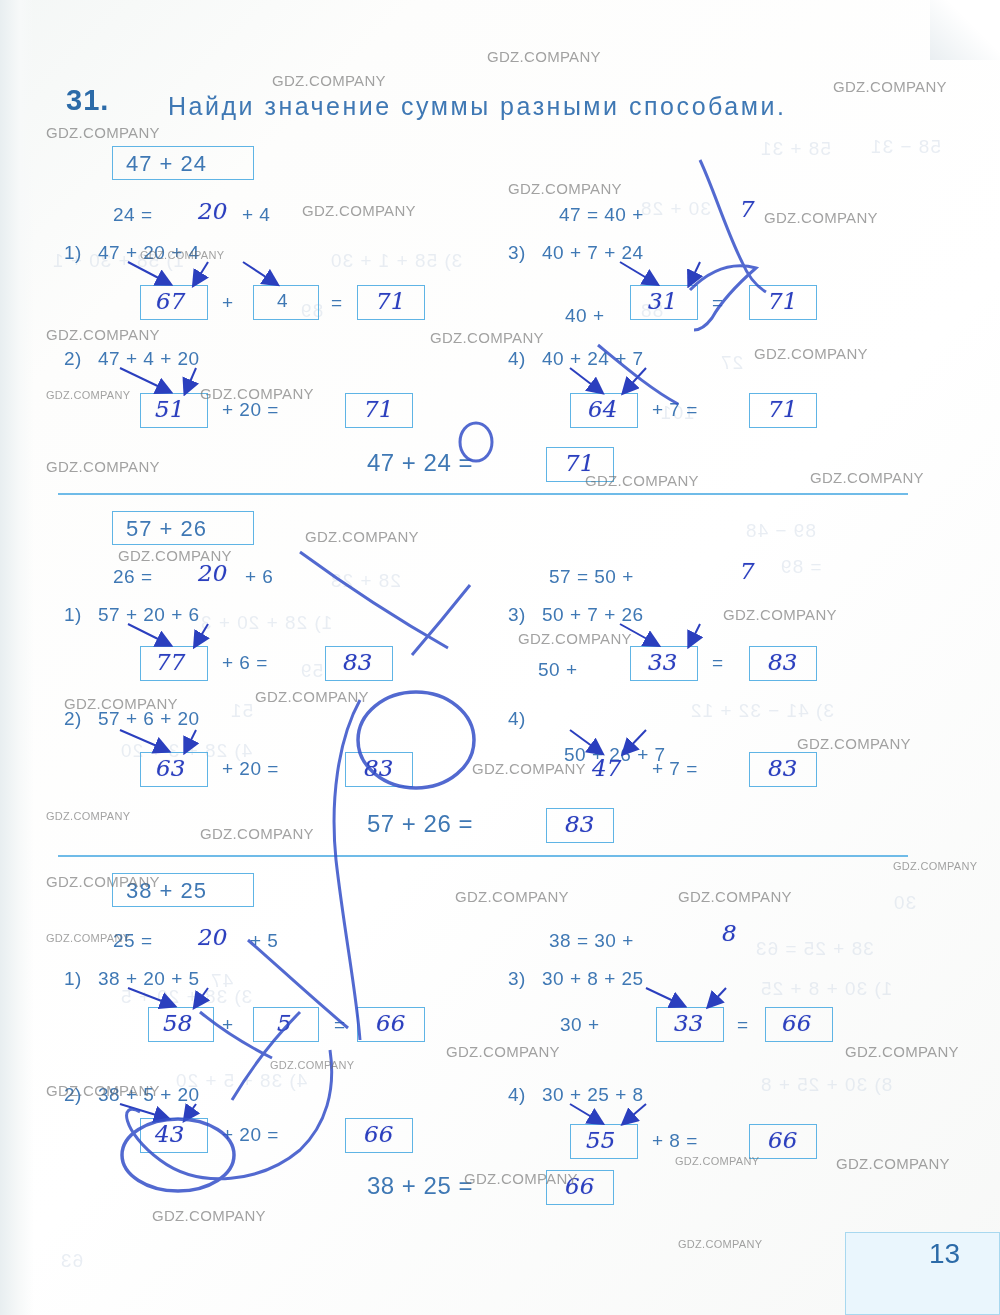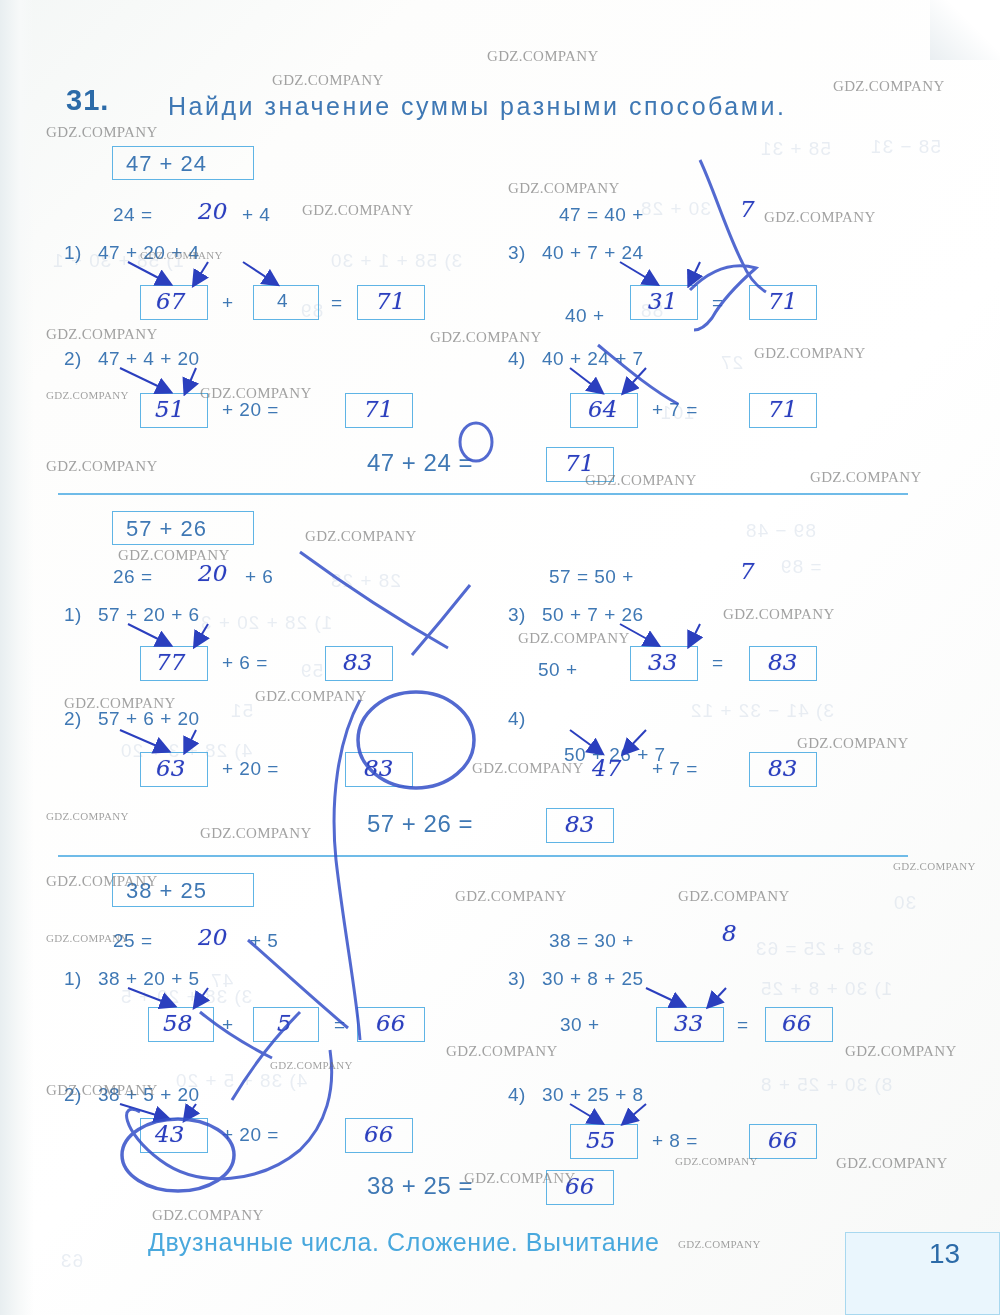--- a/index.html
+++ b/index.html
@@ -82,21 +82,21 @@
     opacity:.9;
   }
   
   .wm{
     position:absolute;
     color:#6a6a6a;
     opacity:.62;
     font-size:15px;
     letter-spacing:.3px;
     white-space:nowrap;
-    font-family:Liberation Serif, serif;
+    font-family:Liberation Sans, sans-serif;
   }
   .wm.s{font-size:11px;}
   
   .footer{
     position:absolute;
     color:#49a8dd;
     font-size:25px;
     letter-spacing:.6px;
     white-space:nowrap;
   }
@@ -307,21 +307,20 @@
   <div class="hw" style="left:586px;top:1127px;">55</div>
   <div class="pr" style="left:652px;top:1130px;">+ 8 =</div>
   <div class="box" style="left:749px;top:1124px;width:68px;height:35px;"></div>
   <div class="hw" style="left:768px;top:1127px;">66</div>
 
   <div class="pr big" style="left:367px;top:1172px;">38 + 25 =</div>
   <div class="box" style="left:546px;top:1170px;width:68px;height:35px;"></div>
   <div class="hw" style="left:565px;top:1173px;">66</div>
 
   <div class="footbox" style="left:845px;top:1232px;width:155px;height:83px;"></div>
-  <div class="footer" style="left:148px;top:1228px;">Двузначные числа. Сложение. Вычитание</div>
   <div class="pagenum" style="left:895px;top:1238px;">13</div>
 
   <svg class="scribble" style="left:0;top:0;width:1000px;height:1315px;" viewBox="0 0 1000 1315">
     <defs>
       <marker id="ah" markerWidth="9" markerHeight="9" refX="6" refY="4.5" orient="auto">
         <path d="M0,0 L9,4.5 L0,9 z" fill="#2b3fbe"></path>
       </marker>
     </defs>
     <g stroke="#2b3fbe" fill="none" stroke-width="2" marker-end="url(#ah)">
 

